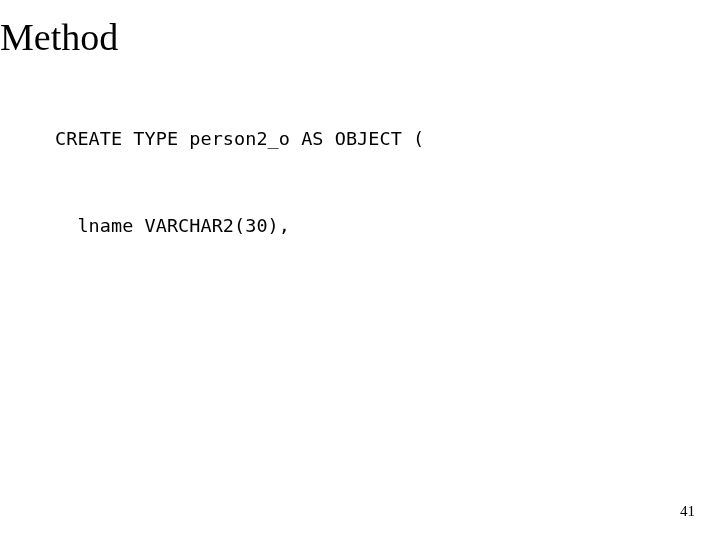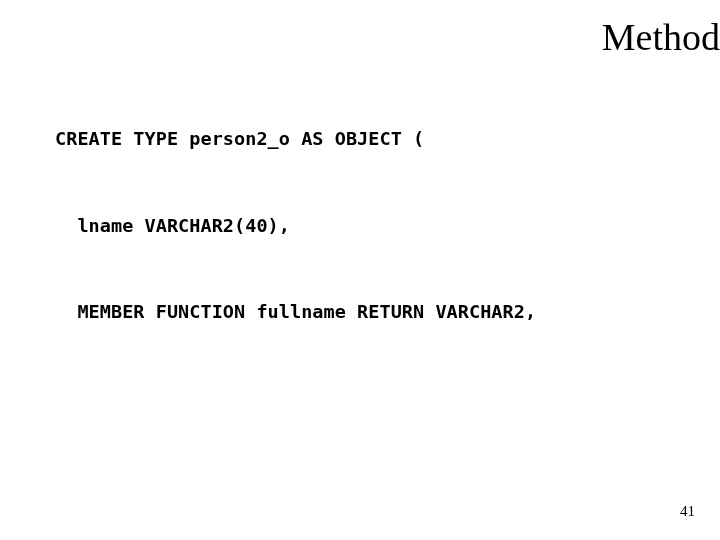--- a/index.html
+++ b/index.html
@@ -22,21 +22,21 @@
     top: 0;
     width: 720px;
     height: 540px;
     background: #ffffff;
   }
   #slide-title {
     position: absolute;
     left: 0;
     top: 14px;
     width: 720px;
-    text-align: right;
+    text-align: left;
     font-family: "Liberation Serif", "DejaVu Serif", serif;
     font-size: 38px;
     line-height: 46px;
     font-weight: normal;
     color: #000000;
     letter-spacing: 0px;
     white-space: pre;
   }
   #code-block {
     position: absolute;
@@ -48,21 +48,20 @@
     line-height: 28.7px;
     color: #000000;
     white-space: pre;
     letter-spacing: 0.05px;
   }
   .code-line {
     display: block;
     white-space: pre;
     height: 28.7px;
     font-family: "DejaVu Sans Mono", "Liberation Mono", monospace;
-    font-weight: bold;
   }
   #page-number {
     position: absolute;
     right: 25px;
     bottom: 20px;
     font-family: "Liberation Serif", "DejaVu Serif", serif;
     font-size: 15px;
     line-height: 18px;
     color: #000000;
     white-space: pre;
@@ -70,22 +69,21 @@
 </style>
 </head>
 <body>
 
 <div id="slide">
 
   <div id="slide-title">Method</div>
 
   <div id="code-block">
     <span class="code-line">CREATE TYPE person2_o AS OBJECT (</span>
-    <span class="code-line">  lname VARCHAR2(40),</span>
-    <span class="code-line">  MEMBER FUNCTION fullname RETURN VARCHAR2,</span>
+    <span class="code-line">  lname VARCHAR2(30),</span>
     
     
     
     
     
     
     
     
   </div>
 

